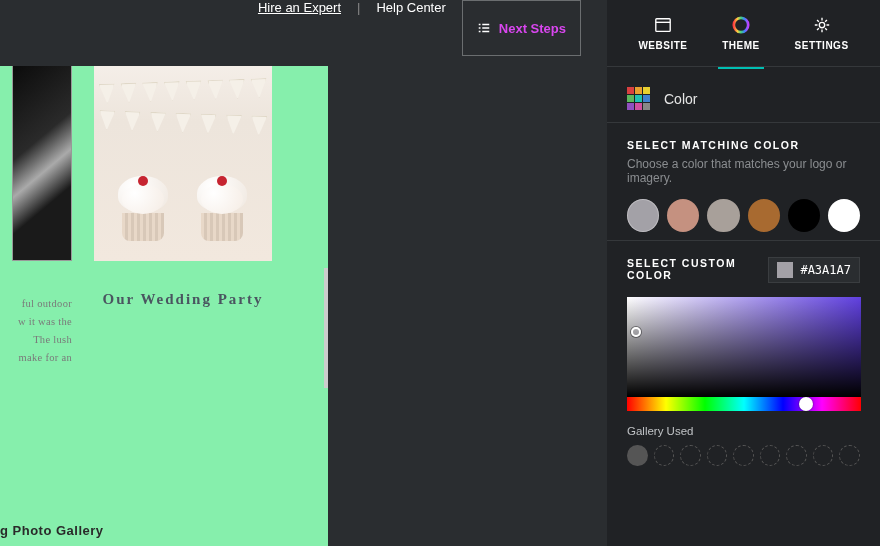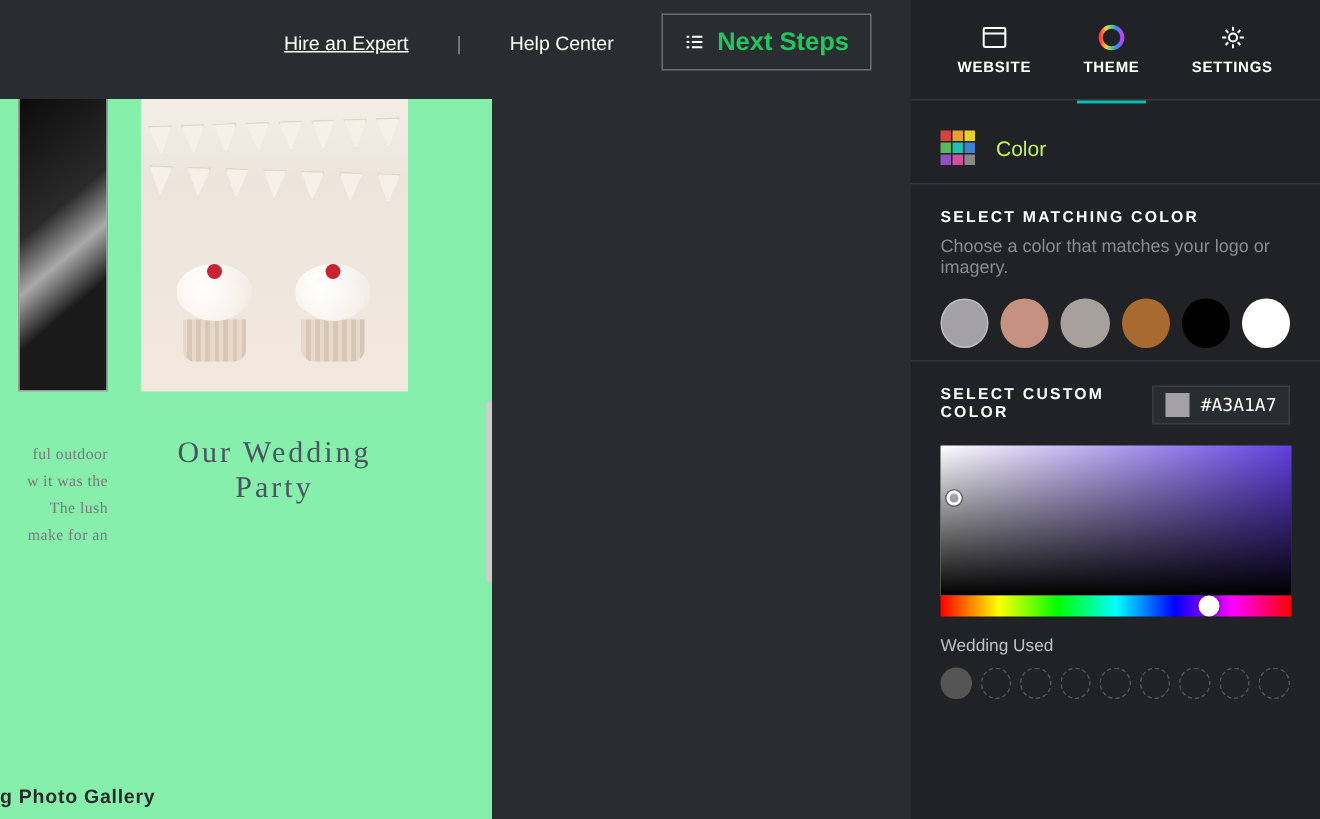--- a/index.html
+++ b/index.html
@@ -1,60 +1,60 @@
 <!DOCTYPE html>
 <html><head>
 <meta charset="utf-8">
 <style>
 *{box-sizing:border-box;margin:0;padding:0;font-family:-apple-system,BlinkMacSystemFont,"Segoe UI",Arial,sans-serif}
 body{background:#2a2d30;width:880px;height:546px;overflow:hidden;display:flex}
 .left-area{flex:1;background:#2a2d30;position:relative}
-.topbar{height:56px;display:flex;align-items:center;justify-content:flex-end;padding-right:26px;gap:32px}
+.topbar{height:56px;display:flex;justify-content:flex-end;padding-right:26px;gap:16px}
 .topbar a{color:#fff;font-size:13px;text-decoration:underline;font-weight:500}
 .topbar .sep{color:#888;font-size:13px}
 .topbar .help{color:#fff;font-size:13px;font-weight:500;cursor:pointer}
-.next-steps{border:1px solid #6b6e70;padding:8px 14px;display:flex;align-items:center;gap:8px;color:#22c55e;font-size:17px;font-weight:600;cursor:pointer}
+.next-steps{border:1px solid #6b6e70;padding:8px 14px;display:flex;align-items:center;gap:8px;color:#d946ef;font-size:13px;font-weight:600;cursor:pointer}
 .next-steps svg{width:14px;height:14px}
 .canvas{position:absolute;left:0;top:66px;width:328px;height:524px;background:#86efac;overflow:hidden}
 .canvas-inner{padding:0 12px;position:relative;top:-5px}
 .gallery-row{display:flex;gap:22px;align-items:flex-start}
 .thumb{width:60px;height:200px;overflow:hidden;position:relative}
 .thumb.dark{background:linear-gradient(140deg,#0a0a0a 0%,#2a2a2a 40%,#aaa 55%,#1a1a1a 70%);border:1px solid #999}
 .thumb.light{width:178px;height:200px;background:linear-gradient(180deg,#f5efe9 0%,#ede5dc 30%,#f2e8de 100%);position:relative}
 .cupcakes{position:absolute;bottom:20px;left:10px;right:10px;height:90px;display:flex;justify-content:space-around;align-items:flex-end}
 .cupcake{width:55px;height:65px;position:relative}
 .cup-top{width:50px;height:35px;background:radial-gradient(circle at 30% 30%,#fff,#f0e8e0);border-radius:50% 50% 40% 40%;position:absolute;top:0;left:2px}
 .cup-swirl{width:42px;height:30px;background:radial-gradient(circle at 30% 30%,#fff,#f5ece4);border-radius:50%;position:absolute;top:8px;left:6px}
 .cup-base{width:42px;height:28px;background:repeating-linear-gradient(90deg,#e8d8c8 0,#e8d8c8 3px,#d8c8b8 3px,#d8c8b8 6px);position:absolute;bottom:0;left:6px;border-radius:0 0 8px 8px}
 .cherry{width:10px;height:10px;background:#c62430;border-radius:50%;position:absolute;top:0px;left:22px}
 .bunting{position:absolute;top:20px;left:5px;right:5px;height:60px}
 .flag-row{display:flex;justify-content:space-between;transform:rotate(-2deg)}
 .flag-row.r2{transform:rotate(2deg);margin-top:12px}
 .flag{width:16px;height:20px;background:#f5f0e8;clip-path:polygon(0 0,100% 0,50% 100%);border:1px solid #e0d8c8}
 .col-text{width:178px;text-align:center}
 .col-text.left{width:60px;text-align:right;overflow:hidden}
-.col-text h3{font-family:"Didot","Georgia",serif;font-size:20px;letter-spacing:2px;color:#4a5560;font-weight:400;margin:30px 0 14px}
+.col-text h3{font-family:"Didot","Georgia",serif;font-size:15px;letter-spacing:2px;color:#4a5560;font-weight:700;margin:30px 0 14px}
 .col-text p{font-family:"Didot","Georgia",serif;font-size:10.5px;color:#7a7a7a;line-height:1.7;letter-spacing:0.3px}
 .gallery-title{position:absolute;bottom:52px;left:0;font-size:13px;font-weight:600;color:#2a2a2a;letter-spacing:0.5px}
 .pink-bar{position:absolute;bottom:0;left:0;right:0;height:4px;background:linear-gradient(90deg,#d94a6a,#e85a7a)}
 .resize-handle{position:absolute;right:0;top:50%;width:4px;height:120px;background:#ccc;transform:translateY(-50%)}
 .right-panel{width:273px;background:#202225;display:flex;flex-direction:column;overflow:hidden}
 .tabs{display:flex;height:66px;background:#202225;align-items:center;justify-content:space-around;padding:0 14px}
 .tab{display:flex;flex-direction:column;align-items:center;gap:6px;color:#fff;font-size:10px;font-weight:600;letter-spacing:0.5px;cursor:pointer;position:relative;padding:10px 4px}
 .tab.active::after{content:"";position:absolute;bottom:-8px;left:0;right:0;height:2px;background:#00bfb3}
 .tab svg{width:18px;height:18px}
 .section{padding:16px 20px 8px}
 .section.bt{border-top:1px solid #35383b}
 .current-theme{font-size:10px;letter-spacing:2px;color:#8a8d90;font-weight:700}
 .current-theme .val{color:#fff;margin-left:4px}
 .color-row{display:flex;align-items:center;gap:14px;padding:4px 0}
 .color-grid{display:grid;grid-template-columns:repeat(3,7px);grid-auto-rows:7px;gap:1px}
 .cg{width:7px;height:7px}
 .cg.r{background:#d94040}.cg.o{background:#e8a030}.cg.y{background:#e8d030}.cg.g{background:#5cb85c}.cg.t{background:#20c0b0}.cg.b{background:#4080d0}.cg.p{background:#9050c0}.cg.m{background:#d050a0}.cg.gr{background:#888}
-.color-label{color:#bef264;font-size:14px}
+.color-label{color:#e5e5e5;font-size:14px}
 .subhead{font-size:10.5px;letter-spacing:1.5px;color:#fff;font-weight:700;margin-bottom:6px}
 .subtext{font-size:12px;color:#8a8d90;margin-bottom:14px}
 .swatches{display:flex;gap:8px}
 .swatch{width:33px;height:33px;border-radius:50%;cursor:pointer}
 .sw-gray{background:#a3a1a7;box-shadow:inset 0 0 0 1px rgba(255,255,255,0.3)}
 .sw-tan{background:#c59180}
 .sw-beige{background:#a8a09a}
 .sw-brown{background:#a86a30}
 .sw-black{background:#000}
 .sw-white{background:#fff}
@@ -217,21 +217,21 @@
         <div class="hex-sw"></div>
         <span class="hex-val">#A3A1A7</span>
       </div>
     </div>
     <div class="picker-area">
       <div class="picker-cursor"></div>
     </div>
     <div class="hue-bar">
       <div class="hue-cursor"></div>
     </div>
-    <div class="recent-label">Wedding Used</div>
+    <div class="recent-label">Gallery Used</div>
     <div class="recent-row">
       <div class="recent-sw fill"></div>
       <div class="recent-sw"></div>
       <div class="recent-sw"></div>
       <div class="recent-sw"></div>
       <div class="recent-sw"></div>
       <div class="recent-sw"></div>
       <div class="recent-sw"></div>
       <div class="recent-sw"></div>
       <div class="recent-sw"></div>

